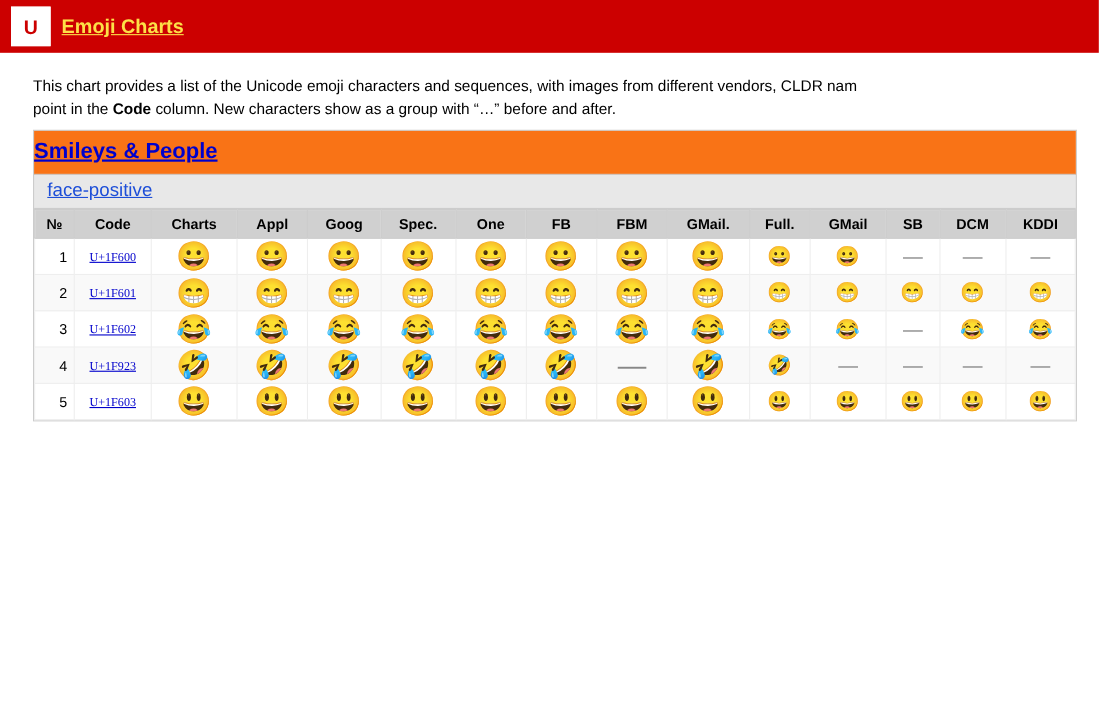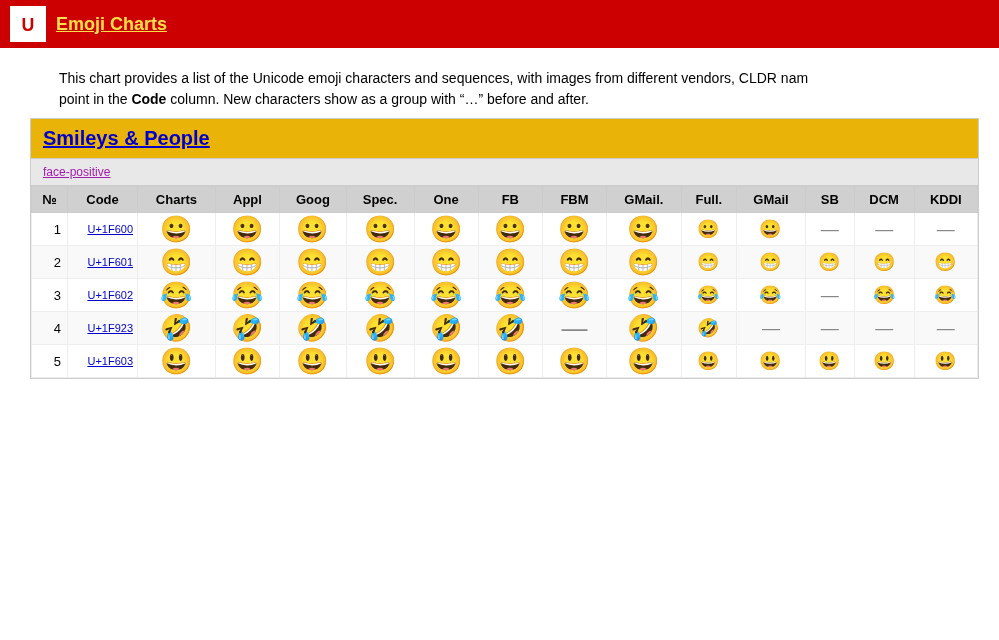--- a/index.html
+++ b/index.html
@@ -53,55 +53,54 @@
     }
     #nav-links span {
       color: #333;
       margin: 0 3px;
     }
 
     #description {
       font-size: 14px;
       line-height: 1.5;
       margin-bottom: 8px;
-      margin-left: 29px;
     }
     #description b { font-weight: bold; }
 
     #more-info {
       font-size: 14px;
       margin-bottom: 20px;
     }
     #more-info a { color: #0000cc; text-decoration: underline; }
 
     
     #table-container {
       border: 1px solid #ccc;
       background: #e8e8e8;
     }
 
     #section-header {
-      background: #eab308;
-      padding: 8px 12px;
+      background: #f97316;
+      padding: 8px 0;
       border-bottom: 1px solid #ccc;
     }
     #section-header a {
       color: #0000cc;
       text-decoration: underline;
       font-size: 20px;
       font-weight: bold;
     }
 
     #subsection-header {
       padding: 4px 12px 6px;
       border-bottom: 1px solid #ccc;
     }
     #subsection-header a {
-      color: #a21caf;
-      font-size: 12px;
+      color: #1d4ed8;
+      font-size: 17px;
     }
 
     table {
       width: 100%;
       border-collapse: collapse;
       background: #fff;
     }
 
     thead tr {
       background: #d0d0d0;
@@ -119,21 +118,21 @@
     th:nth-child(2) { width: 70px; }
 
     td {
       padding: 3px 4px;
       text-align: center;
       border: 1px solid #eee;
       font-size: 12px;
       vertical-align: middle;
     }
     td.num { text-align: right; padding-right: 6px; font-size: 13px; }
-    td.code { text-align: right; padding-left: 4px; }
+    td.code { text-align: center; padding-left: 4px; font-family: Liberation Serif, serif; }
     td.code a { color: #0000cc; text-decoration: underline; font-size: 11px; }
     td.emoji { font-size: 26px; line-height: 1; }
     td.small-emoji { font-size: 18px; line-height: 1; }
     td.dash { color: #888; }
 
     tr:nth-child(even) td { background: #f9f9f9; }
   </style>
 </head>
 <body>
 

